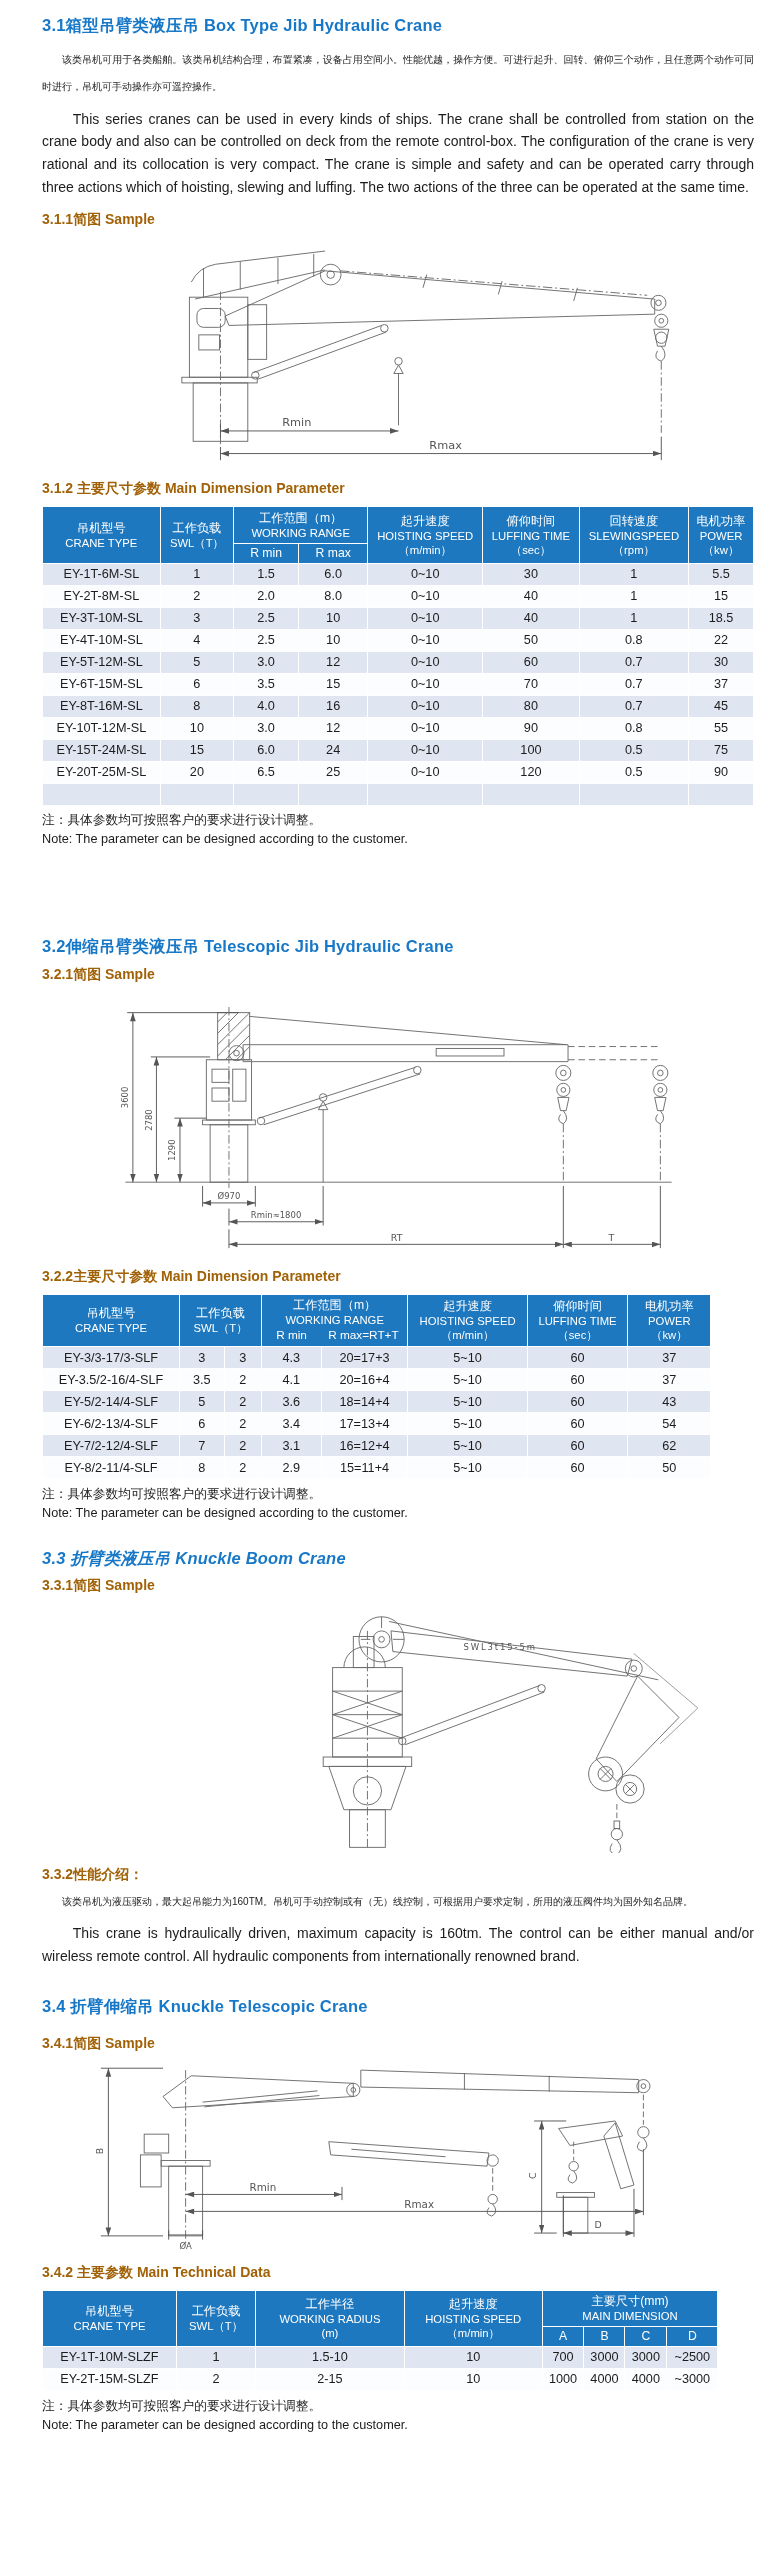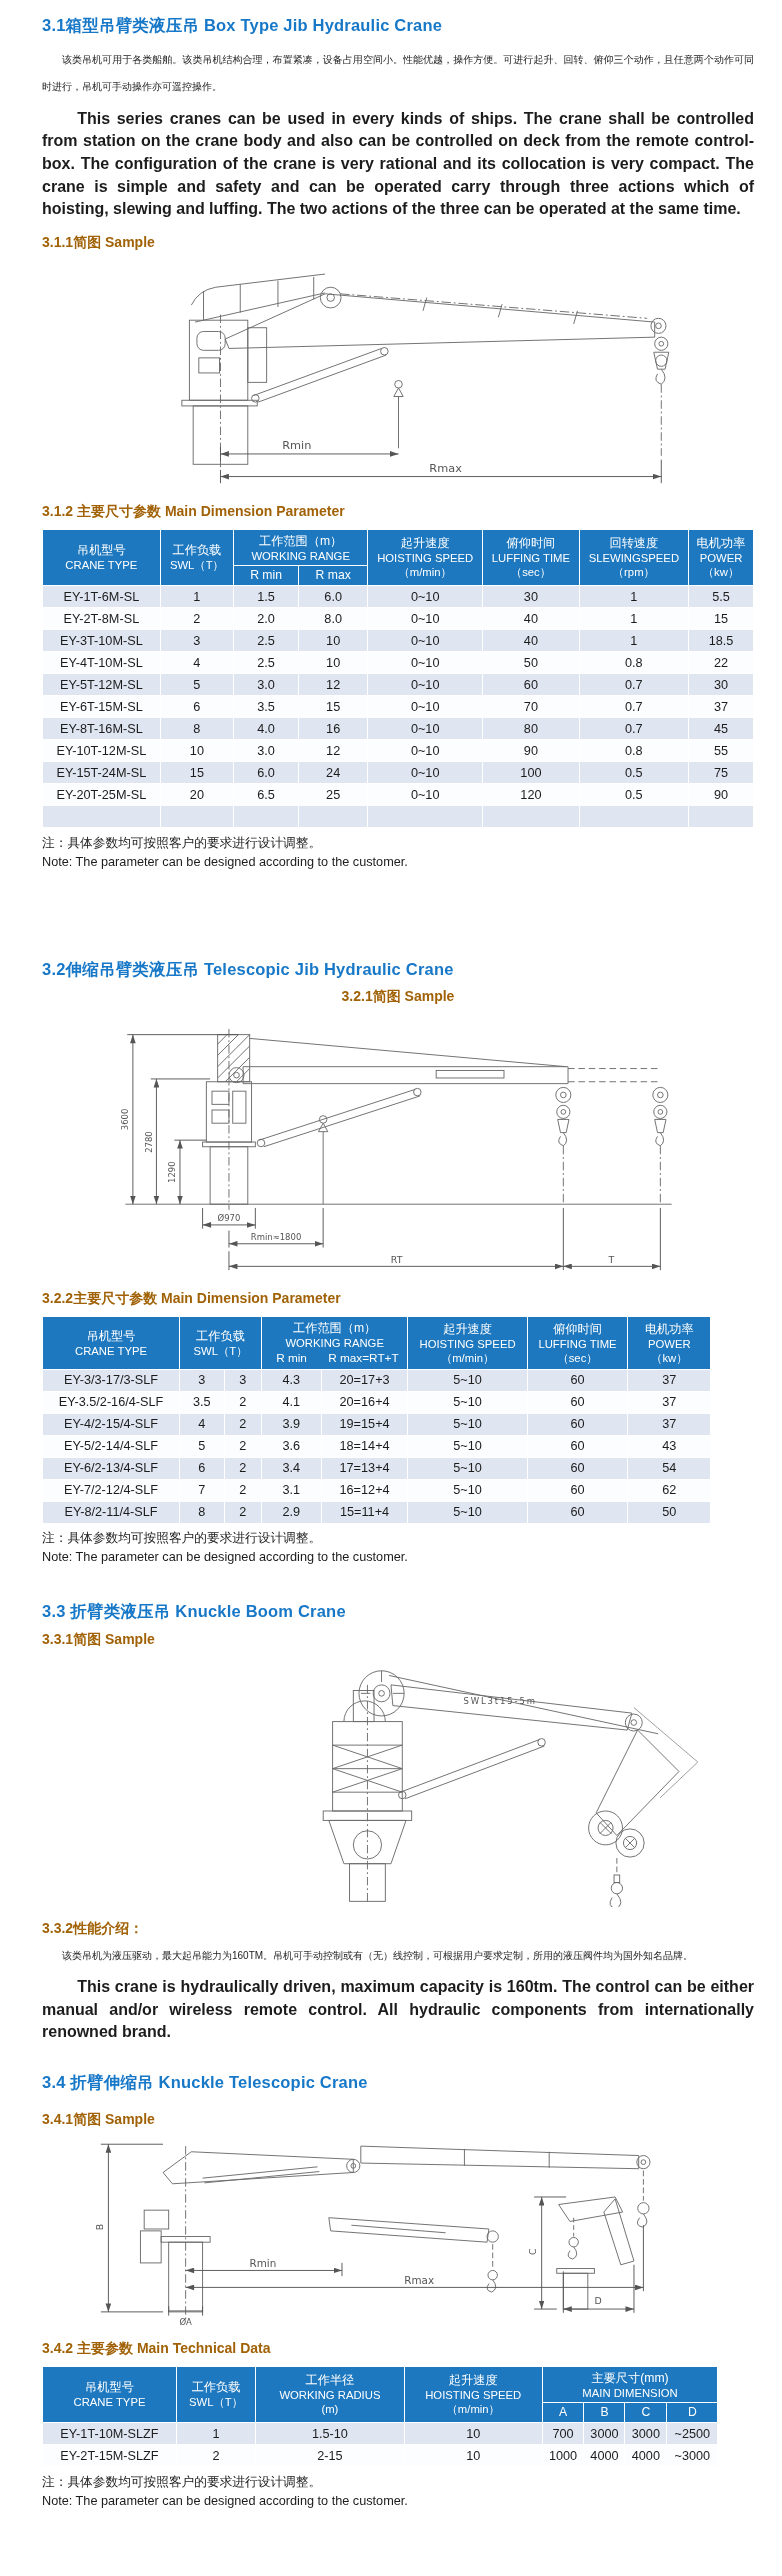--- a/index.html
+++ b/index.html
@@ -1,38 +1,38 @@
 <!DOCTYPE html>
 <html style="font-size:15px"><head>
 <meta charset="utf-8">
 <style>
   html,body{margin:0;padding:0;background:#fff;}
   body{font-family:"Liberation Sans","DejaVu Sans",sans-serif;color:#1c1c1c;}
   .page{width:782px;height:2576px;overflow:hidden;box-sizing:border-box;padding:15px 28px 0 42px;background:#fff;}
   .sec-title{color:#1878c8;font-size:16.5px;font-weight:bold;margin:0 0 7.5px 0;letter-spacing:0.2px;}
   .body-cn{font-size:10px;line-height:27px;text-indent:2em;margin:9.4px 0 7.5px 0;text-align:justify;}
-  .body-en{font-size:16px;line-height:22.6px;text-indent:2.2em;margin:5.7px 0 0 0;text-align:justify;font-weight:bold;}
+  .body-en{font-size:14px;line-height:22.6px;text-indent:2.2em;margin:5.7px 0 0 0;text-align:justify;}
   .sub-h{font-size:14px;font-weight:bold;color:#a16207;margin:13px 0 1.9px 0;}
   .diagram{display:block;margin:0 auto;}
   svg text{font-family:"DejaVu Sans",sans-serif;fill:#555;}
   .sk{stroke:#6b6b6b;fill:none;stroke-width:1;}
   .dim{stroke:#555;fill:none;stroke-width:1;}
   .note{font-size:12.7px;line-height:19px;margin:0;}
   table.pt{border-collapse:separate;border-spacing:1.9px;table-layout:fixed;margin-top:8px;}
   .pt th{background:#1d78bf;color:#fff;font-weight:normal;padding:2.8px 0.9px;text-align:center;vertical-align:middle;}
   .pt th .l1{display:block;font-size:12.2px;line-height:16px;}
   .pt th .l2{display:block;font-size:11.3px;line-height:14px;}
   .pt th.sub{font-size:12.2px;line-height:15px;padding:1.9px 0.9px;}
   .pt td{text-align:center;font-size:12.7px;height:21px;padding:0 1.9px;overflow:hidden;white-space:nowrap;}
   .pt tbody tr:nth-child(odd) td{background:#dfe5f1;}
   .pt tbody tr:nth-child(even) td{background:#fcfdff;}
   .rng-sub{display:flex;font-size:11.8px;line-height:15px;margin-top:0.9px;}
   .rng-sub span:first-child{width:40%;} .rng-sub span:last-child{width:60%;}
   .gap-lg{margin-top:87px;}
-  .gap-md{margin-top:34px;}
+  .gap-md{margin-top:25px;font-style:italic;}
 </style>
 </head>
 <body>
 
 <div class="page">
 
   <div>
     <h2 class="sec-title">3.1箱型吊臂类液压吊  Box Type Jib Hydraulic Crane</h2>
     <p class="body-cn">该类吊机可用于各类船舶。该类吊机结构合理，布置紧凑，设备占用空间小。性能优越，操作方便。可进行起升、回转、俯仰三个动作，且任意两个动作可同时进行，吊机可手动操作亦可遥控操作。</p>
     <p class="body-en">This series cranes can be used in every kinds of ships. The crane shall be controlled from station on the crane body and also can be controlled on deck from the remote control-box. The configuration of the crane is very rational and its collocation is very compact. The crane is simple and safety and can be operated carry through three actions which of hoisting, slewing and luffing. The two actions of the three can be operated at the same time.</p>
@@ -266,21 +266,21 @@
             <td></td>
           </tr>
         </tbody>
     </table>
     <p class="note" style="margin-top:5.7px;">注：具体参数均可按照客户的要求进行设计调整。</p>
     <p class="note">Note: The parameter can be designed according to the customer.</p>
   </div>
 
   <div>
     <h2 class="sec-title gap-lg">3.2伸缩吊臂类液压吊  Telescopic Jib Hydraulic Crane</h2>
-    <h3 class="sub-h" style="margin-top:5.7px;text-align:center;">3.2.1简图  Sample</h3>
+    <h3 class="sub-h" style="margin-top:5.7px;">3.2.1简图  Sample</h3>
 
     <svg class="diagram" width="697" height="269" viewBox="0 0 740 285">
       <defs>
         <marker id="a2e" orient="auto" markerWidth="10" markerHeight="8" refX="9" refY="3">
             <path d="M0,0 L9,3 L0,6 Z" fill="#555"></path>
           </marker>
         <marker id="a2s" orient="auto" markerWidth="10" markerHeight="8" refX="0" refY="3">
             <path d="M9,0 L0,3 L9,6 Z" fill="#555"></path>
           </marker>
       </defs>
@@ -418,30 +418,20 @@
             <td>5~10</td>
             <td>60</td>
             <td>37</td>
           </tr>
           <tr>
             <td>EY-3.5/2-16/4-SLF</td>
             <td>3.5</td>
             <td>2</td>
             <td>4.1</td>
             <td>20=16+4</td>
-            <td>5~10</td>
-            <td>60</td>
-            <td>37</td>
-          </tr>
-          <tr>
-            <td>EY-4/2-15/4-SLF</td>
-            <td>4</td>
-            <td>2</td>
-            <td>3.9</td>
-            <td>19=15+4</td>
             <td>5~10</td>
             <td>60</td>
             <td>37</td>
           </tr>
           <tr>
             <td>EY-5/2-14/4-SLF</td>
             <td>5</td>
             <td>2</td>
             <td>3.6</td>
             <td>18=14+4</td>

